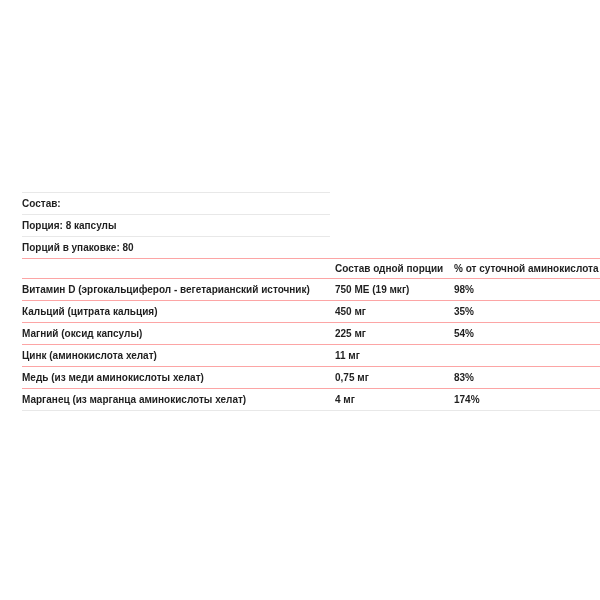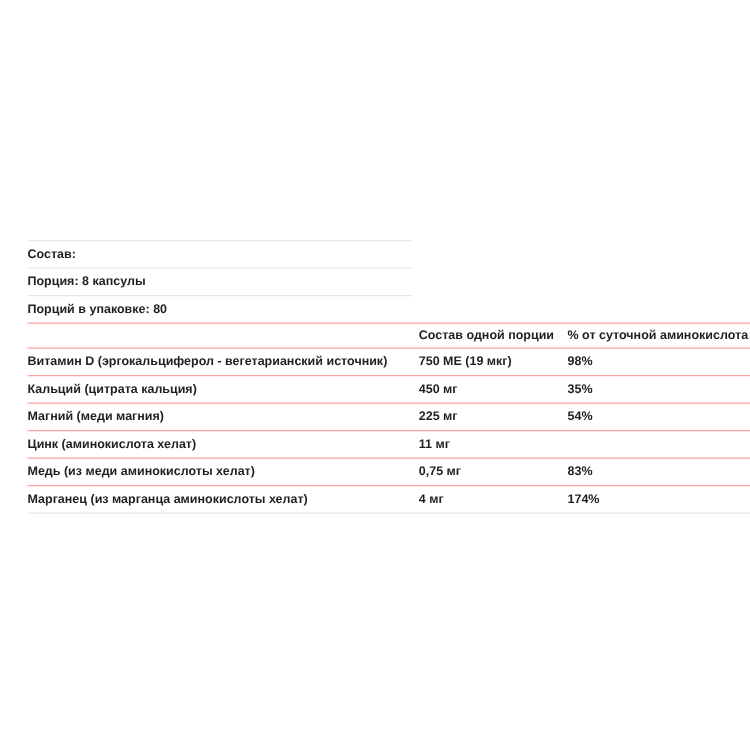--- a/index.html
+++ b/index.html
@@ -80,21 +80,21 @@
         <span class="col-dv">98%</span>
       </div>
 
       <div class="t-row">
         <span class="col-name">Кальций (цитрата кальция)</span>
         <span class="col-amount">450 мг</span>
         <span class="col-dv">35%</span>
       </div>
 
       <div class="t-row">
-        <span class="col-name">Магний (меди магния)</span>
+        <span class="col-name">Магний (оксид капсулы)</span>
         <span class="col-amount">225 мг</span>
         <span class="col-dv">54%</span>
       </div>
 
       <div class="t-row">
         <span class="col-name">Цинк (аминокислота хелат)</span>
         <span class="col-amount">11 мг</span>
       </div>
 
       <div class="t-row">

